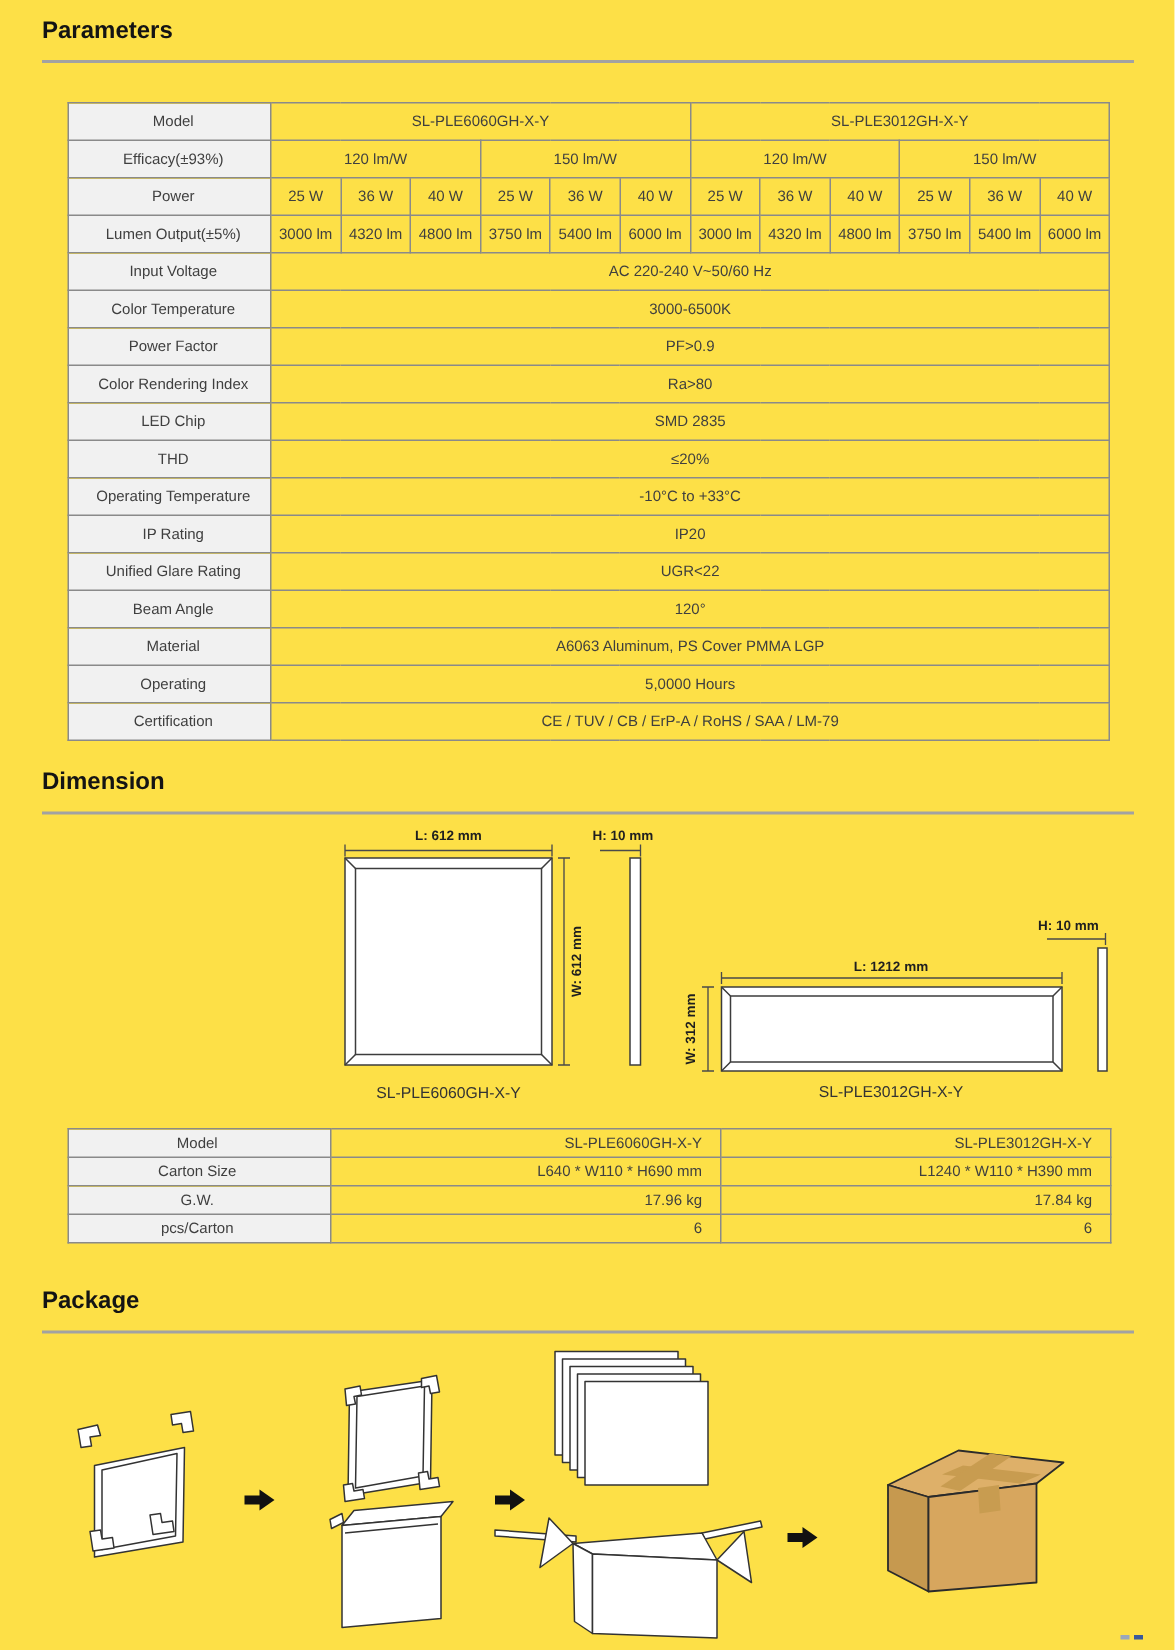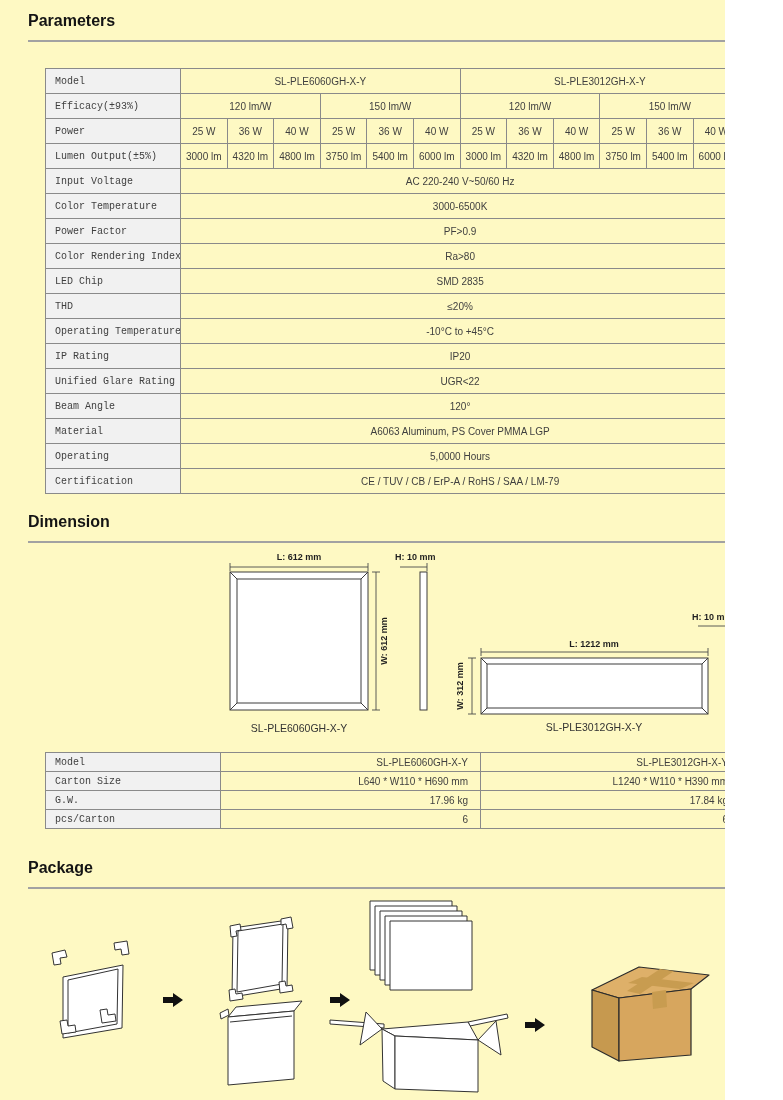--- a/index.html
+++ b/index.html
@@ -1,24 +1,24 @@
 <!DOCTYPE html>
 <html><head>
 <meta charset="utf-8">
 <style>
   html,body{margin:0;padding:0;background:#fff;}
-  .page{position:relative;width:725px;height:1100px;background:#fef9c3;
+  .page{position:relative;width:783px;height:1100px;background:#fde047;
         font-family:"Liberation Sans","DejaVu Sans",sans-serif;color:#333;overflow:hidden;}
   .heading{position:absolute;left:28px;font-size:16px;font-weight:bold;color:#141414;margin:0;}
   .rule{position:absolute;left:28px;width:728px;height:2px;background:#a2a2a2;}
   table{border-collapse:collapse;table-layout:fixed;font-size:10px;color:#3f3f3f;}
   table td{border:1px solid #8a8a8a;overflow:hidden;white-space:nowrap;}
   .params{position:absolute;left:45px;top:68px;width:695px;}
   .params td{height:24px;text-align:center;padding:0 1px;}
-  td.lbl{background:#f1f1f1;text-align:left;padding:0 4px 0 9px;font-family:Liberation Mono, monospace;}
+  td.lbl{background:#f1f1f1;text-align:center;padding:0 4px 0 9px;}
   .dimtable{position:absolute;left:45px;top:752px;width:695px;}
   .dimtable td{height:18px;padding:0 12px 0 9px;}
   .dimtable td.val{text-align:right;}
   svg{position:absolute;overflow:visible;}
   .dlab{font-size:9px;font-weight:bold;fill:#1f1f1f;font-family:"Liberation Sans",sans-serif;}
   .dcap{font-size:10.5px;fill:#333;font-family:"Liberation Sans",sans-serif;}
   .ln{stroke:#3c3c3c;stroke-width:1;fill:none;}
   .dim{stroke:#4a4a4a;stroke-width:0.9;fill:none;}
   .wh{fill:#ffffff;stroke:#3c3c3c;stroke-width:1;}
 </style>
@@ -97,21 +97,21 @@
     <tr>
           <td class="lbl">LED Chip</td>
           <td colspan="12">SMD 2835</td>
         </tr>
     <tr>
           <td class="lbl">THD</td>
           <td colspan="12">≤20%</td>
         </tr>
     <tr>
           <td class="lbl">Operating Temperature</td>
-          <td colspan="12">-10°C to +45°C</td>
+          <td colspan="12">-10°C to +33°C</td>
         </tr>
     <tr>
           <td class="lbl">IP Rating</td>
           <td colspan="12">IP20</td>
         </tr>
     <tr>
           <td class="lbl">Unified Glare Rating</td>
           <td colspan="12">UGR&lt;22</td>
         </tr>
     <tr>

